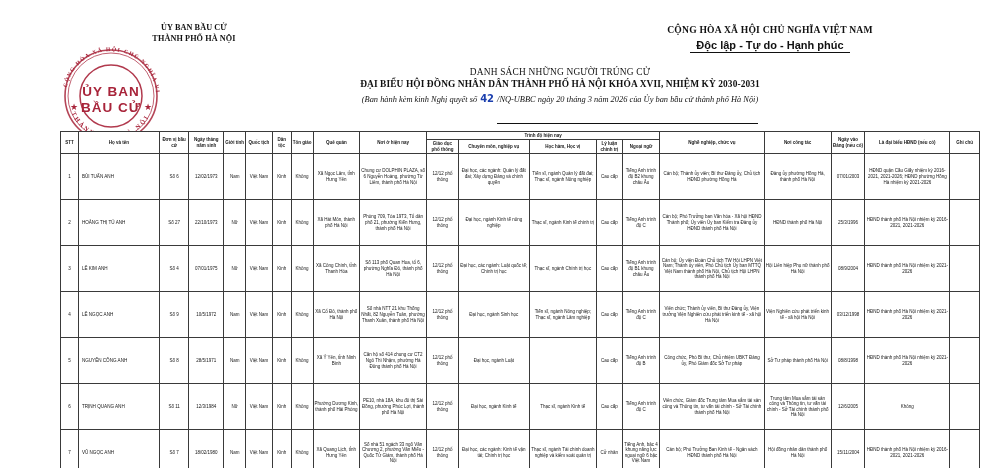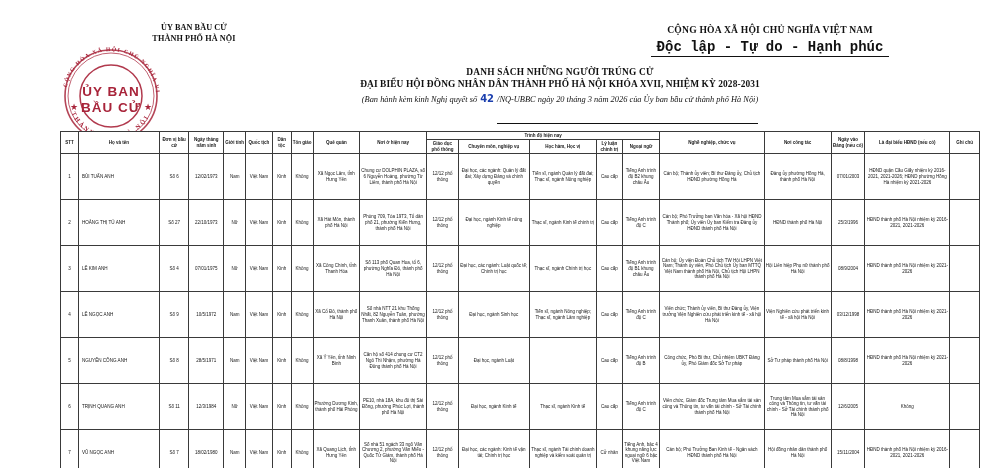--- a/index.html
+++ b/index.html
@@ -15,24 +15,24 @@
 
   
   .hdr{position:absolute;top:0;left:0;width:1000px;height:128px;}
   .hdr-left{position:absolute;left:84px;top:22px;width:220px;text-align:center;}
   .hdr-left .l1,.hdr-left .l2{
     font-weight:bold;font-size:8.2px;letter-spacing:.1px;line-height:11px;
     font-family:"Liberation Serif","DejaVu Serif",serif;color:#111;
   }
   .hdr-right{position:absolute;left:560px;top:24px;width:420px;text-align:center;}
   .hdr-right .r1{font-weight:bold;font-size:9.6px;font-family:"Liberation Serif",serif;letter-spacing:.2px;}
-  .hdr-right .r2{font-weight:bold;font-size:14px;font-family:Liberation Mono, monospace;margin-top:4px;display:inline-block;
+  .hdr-right .r2{font-weight:bold;font-size:11px;font-family:Liberation Sans, sans-serif;margin-top:4px;display:inline-block;
      border-bottom:1.1px solid #111;padding:0 6px 1px 6px;}
   .title{position:absolute;left:250px;top:66px;width:620px;text-align:center;}
-  .title .t1{font-weight:bold;font-size:9.4px;font-family:"Liberation Serif",serif;letter-spacing:.2px;line-height:12px;}
+  .title .t1{font-weight:normal;font-size:9.4px;font-family:"Liberation Serif",serif;letter-spacing:.2px;line-height:12px;}
   .title .t2{font-weight:bold;font-size:9.4px;font-family:"Liberation Serif",serif;letter-spacing:.1px;line-height:13px;}
   .title .t3{font-style:italic;font-size:8.4px;font-family:"Liberation Serif",serif;margin-top:2px;line-height:12px;white-space:nowrap;}
   .t3 .num{color:#1b3fae;font-weight:bold;font-size:10px;font-style:normal;padding:0 3px;
      font-family:"DejaVu Sans",sans-serif;}
   .t3 .ul{border-bottom:1px solid #111;padding-bottom:19px;}
 
   
   .stamp{position:absolute;pointer-events:none;}
   #stamp-main{left:48px;top:34px;width:126px;height:120px;}
   #stamp-main svg{display:block;}
@@ -68,21 +68,21 @@
       <div class="l2">THÀNH PHỐ HÀ NỘI</div>
     </div>
 
     <div class="hdr-right">
       <div class="r1">CỘNG HÒA XÃ HỘI CHỦ NGHĨA VIỆT NAM</div>
       <div class="r2">Độc lập - Tự do - Hạnh phúc</div>
     </div>
 
     <div class="title">
       <div class="t1">DANH SÁCH NHỮNG NGƯỜI TRÚNG CỬ</div>
-      <div class="t2">ĐẠI BIỂU HỘI ĐỒNG NHÂN DÂN THÀNH PHỐ HÀ NỘI KHÓA XVII, NHIỆM KỲ 2028-2031</div>
+      <div class="t2">ĐẠI BIỂU HỘI ĐỒNG NHÂN DÂN THÀNH PHỐ HÀ NỘI KHÓA XVII, NHIỆM KỲ 2030-2031</div>
       <div class="t3">
         <span>(Ban hành kèm kinh Nghị quyết số</span><span class="num">42</span><span class="ul">/NQ-UBBC ngày 20 tháng 3 năm 2026 của Ủy ban bầu cử thành phố Hà Nội)</span>
       </div>
     </div>
 
     <div class="stamp" id="stamp-main">
       <svg width="126" height="120" viewBox="0 0 126 120">
         <defs>
           <path id="arcTop" d="M 18,62 A 45,45 0 0 1 108,62"></path>
           <path id="arcBot" d="M 20,62 A 43,43 0 0 0 106,62"></path>

